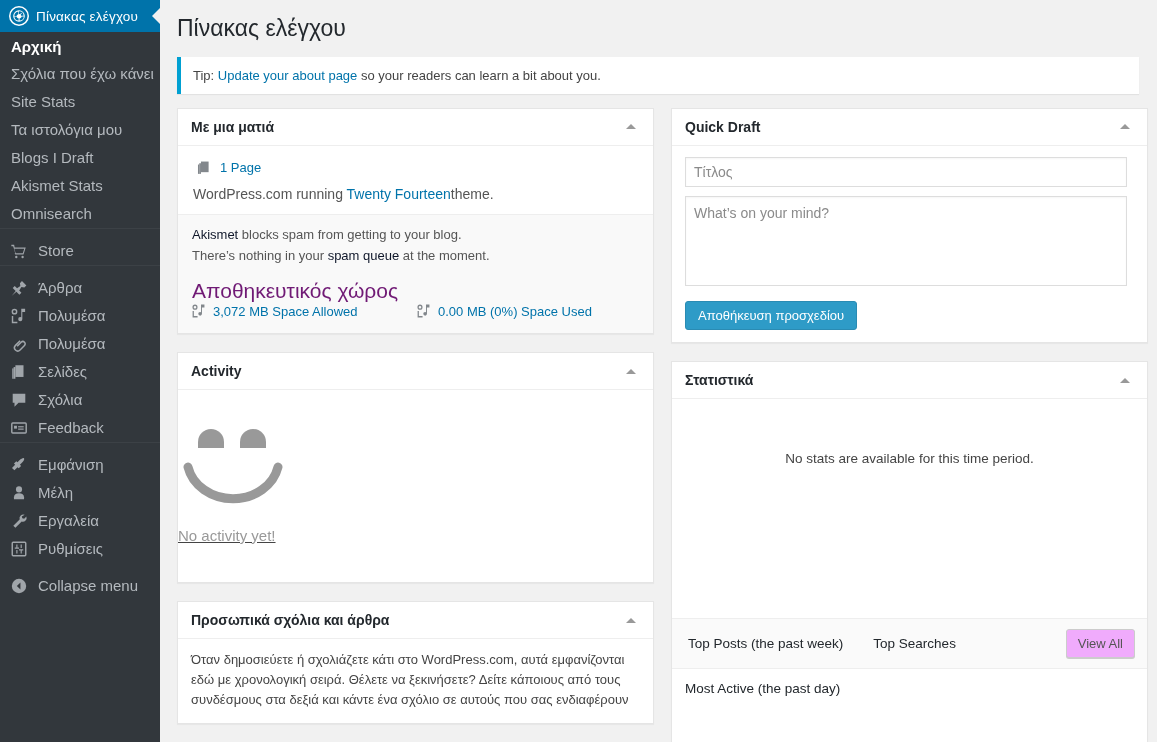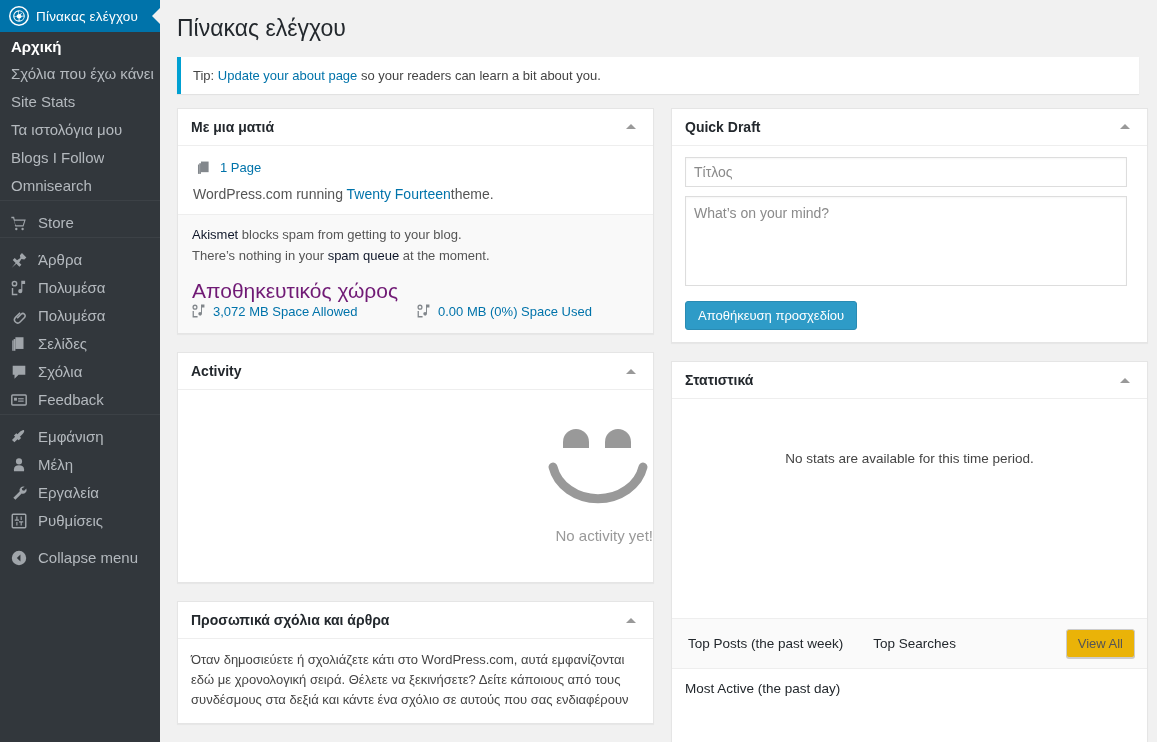--- a/index.html
+++ b/index.html
@@ -150,21 +150,21 @@
   .btn-primary {
     margin-top: 12px;
     background: #2e9bc7; border: 1px solid #2a8bb3;
     color: #fff; font-size: 13px;
     font-family: "Liberation Sans", sans-serif;
     padding: 6px 12px; border-radius: 3px; cursor: pointer;
     line-height: 1.2;
   }
 
   
-  .activity-body { height: 192px; display: flex; flex-direction: column; align-items: flex-end; justify-content: center; }
+  .activity-body { height: 192px; display: flex; flex-direction: column; align-items: flex-start; justify-content: center; text-decoration: underline; }
   .smiley { width: 110px; height: 82px; position: relative; }
   .eye { position: absolute; top: 0; width: 26px; height: 19px; background: #999; border-radius: 13px 13px 0 0; }
   .eye.l { left: 20px; }
   .eye.r { left: 62px; }
   .mouth { position: absolute; top: 30px; left: 0; }
   .noactivity { color: #999; font-size: 15px; margin-top: 16px; }
 
   
   .stats-body { height: 203px; position: relative; }
   .nostats { text-align: center; color: #444; font-size: 13.5px; padding-top: 52px; }
@@ -172,21 +172,21 @@
     display: flex; align-items: center;
     border-top: 1px solid #eee;
     background: #fafafa;
     padding: 10px 12px 10px 16px;
     position: relative;
     margin-top: 16px;
   }
   .stats-tabs .tab { font-size: 13.5px; color: #23282d; margin-right: 30px; cursor: pointer; }
   .btn-secondary {
     margin-left: auto;
-    background: #eab308; border: 1px solid #ccc; color: #555;
+    background: #f0abfc; border: 1px solid #ccc; color: #555;
     font-size: 13px; font-family: "Liberation Sans", sans-serif;
     padding: 6px 11px; border-radius: 3px; cursor: pointer;
     box-shadow: 0 1px 0 #ccc;
   }
   .stats-foot { border-top: 1px solid #eee; padding: 12px 12px 12px 13px; height: 78px; }
   .stats-foot .ttl { font-size: 13.5px; color: #23282d; }
 
   .mypub p { margin: 0; line-height: 1.55; font-size: 13px; color: #444; }
 </style>
 </head>
@@ -225,21 +225,26 @@
             <span class="lbl">Site Stats</span>
           </div>
       </li>
       <li>
         <div class="mi noicon">
             <span class="lbl">Τα ιστολόγια μου</span>
           </div>
       </li>
       <li>
         <div class="mi noicon">
-            <span class="lbl">Blogs I Follow</span>
+            <span class="lbl">Blogs I Draft</span>
+          </div>
+      </li>
+      <li>
+        <div class="mi noicon">
+            <span class="lbl">Akismet Stats</span>
           </div>
       </li>
       <li>
         <div class="mi noicon">
             <span class="lbl">Omnisearch</span>
           </div>
       </li>
 
       <li class="sep-line"></li>
 

